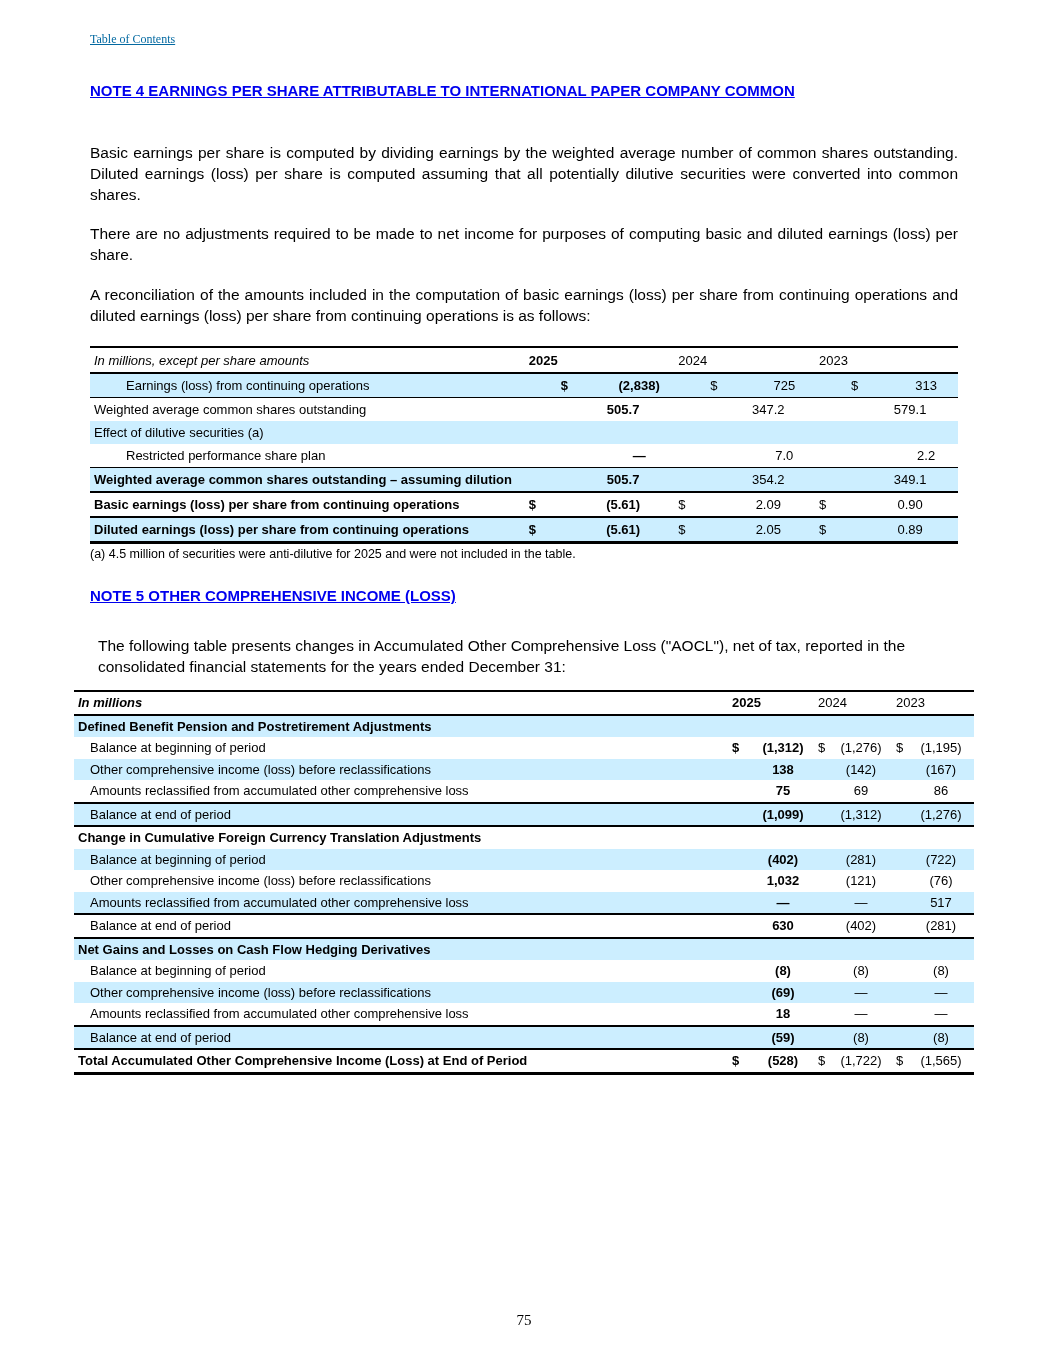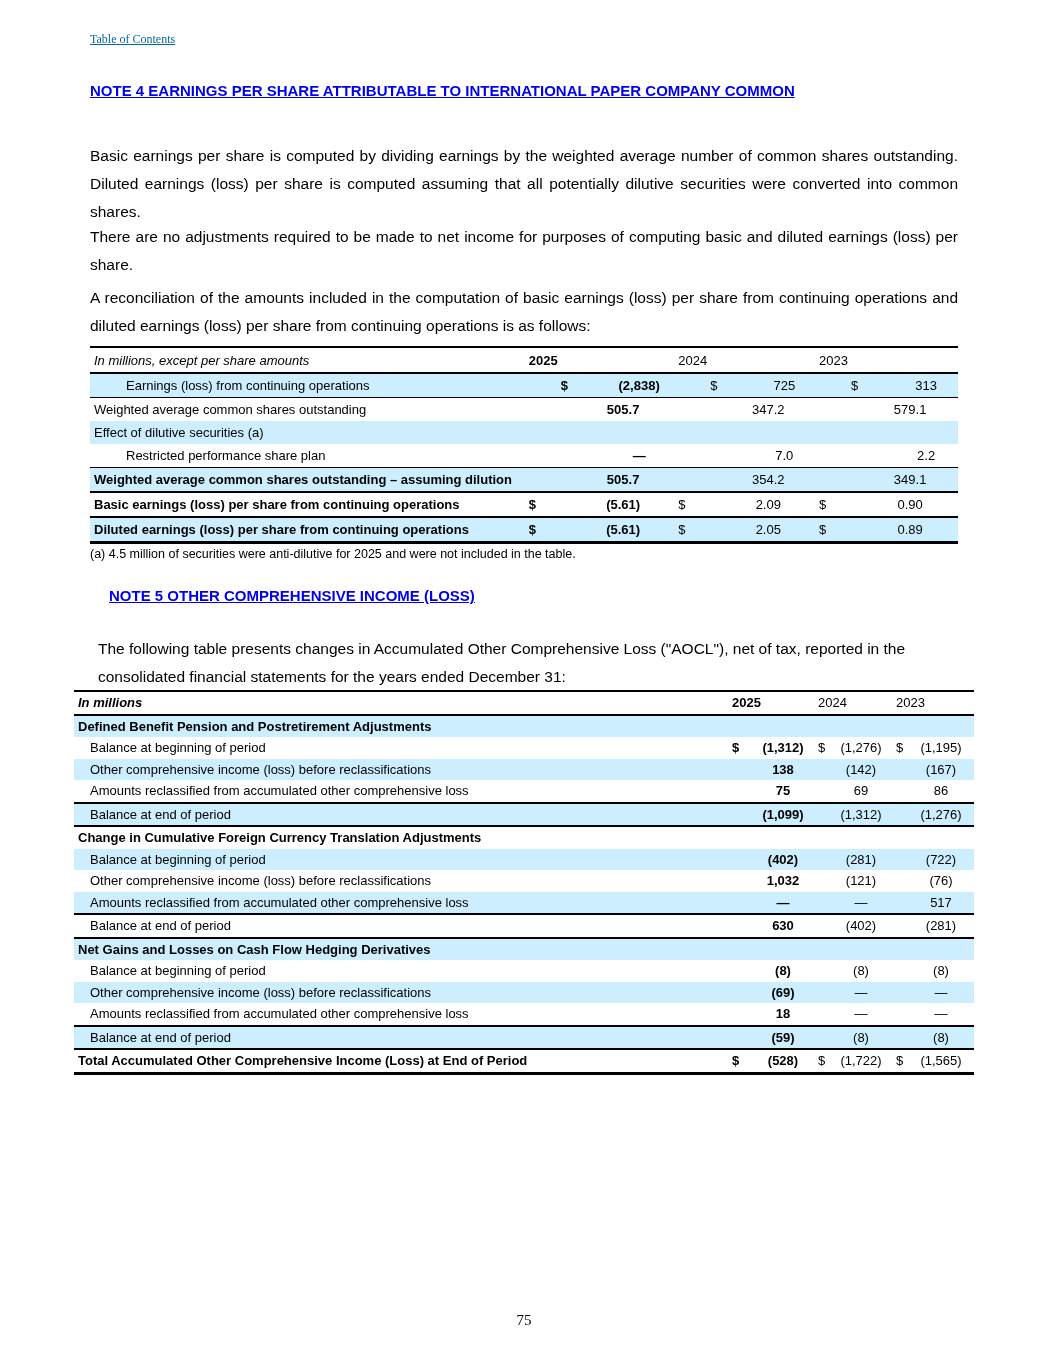--- a/index.html
+++ b/index.html
@@ -1,19 +1,19 @@
 <!DOCTYPE html>
 <html><head>
 <meta charset="utf-8">
 <style>
   html, body { margin: 0; padding: 0; background: #ffffff; }
   body { width: 1048px; height: 1365px; position: relative; font-family: "Liberation Sans", sans-serif; color: #000; }
   .toc { position: absolute; left: 90px; top: 32px; font-family: "Liberation Serif", serif; font-size: 12px; color: #0369a1; text-decoration: underline; }
   .note-title { position: absolute; left: 90px; font-weight: bold; font-size: 15px; color: #0000ee; text-decoration: underline; line-height: 20px; }
-  .para { position: absolute; left: 90px; width: 868px; font-size: 15.5px; line-height: 28px; text-align: justify; }
+  .para { position: absolute; left: 90px; width: 868px; font-size: 15.5px; line-height: 21px; text-align: justify; }
   .para.left { text-align: left; }
 
   table { border-collapse: collapse; position: absolute; font-size: 13px; }
   td { padding: 0 4px; white-space: nowrap; height: 24px; }
   .blue td { background: #cceeff; }
   .b { font-weight: bold; }
   .i { font-style: italic; }
   .r { text-align: center; }
   .c { text-align: left; }
   .ind { padding-left: 16px; }
@@ -127,21 +127,21 @@
     <td>$</td>
     <td class="r">2.05</td>
     <td>$</td>
     <td class="r">0.89</td>
   </tr>
 </tbody>
   </table>
 
 <div class="footnote">(a) 4.5 million of securities were anti-dilutive for 2025 and were not included in the table.</div>
 
-<div class="note-title" style="top:586px;margin-left:19px;">NOTE 5 OTHER COMPREHENSIVE INCOME (LOSS)</div>
+<div class="note-title" style="top:586px;">NOTE 5 OTHER COMPREHENSIVE INCOME (LOSS)</div>
 
 <p class="para left" style="top:627px;width:860px;margin:8px;">The following table presents changes in Accumulated Other Comprehensive Loss ("AOCL"), net of tax, reported in the consolidated financial statements for the years ended December 31:</p>
 
 <table id="t2">
   <colgroup>
     <col style="width:654px">
       <col style="width:24px">
       <col style="width:62px">
       <col style="width:16px">
       <col style="width:62px">

